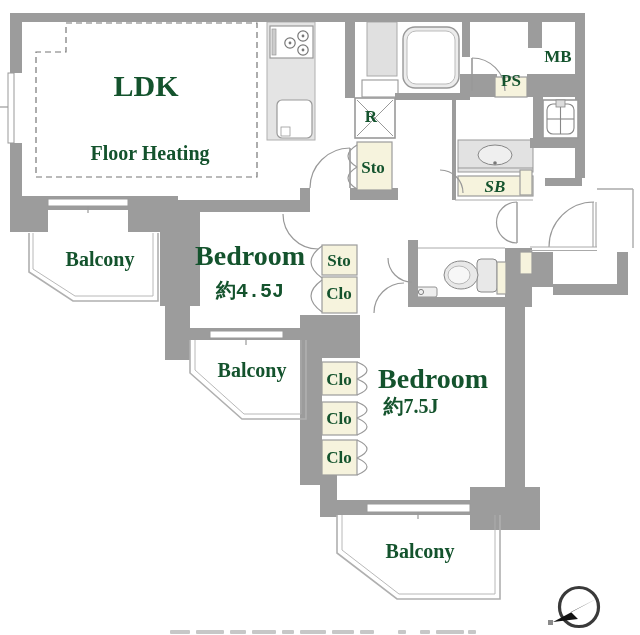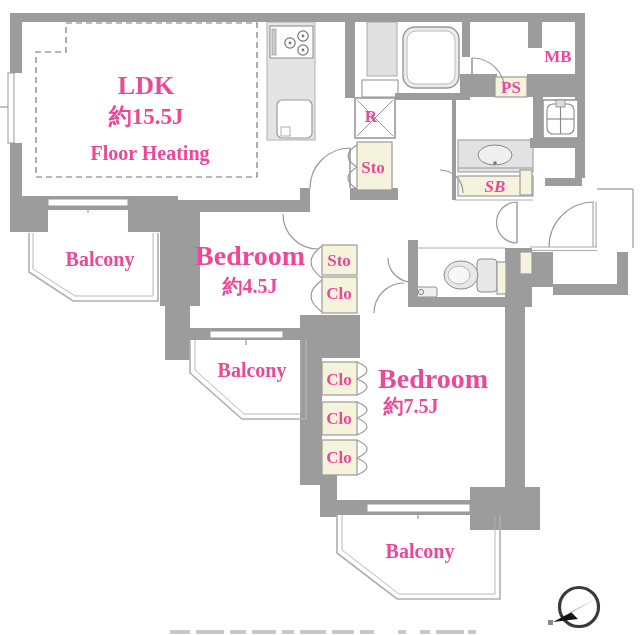--- a/index.html
+++ b/index.html
@@ -3,24 +3,24 @@
 <meta charset="utf-8">
 <style>
   html,body{margin:0;padding:0;background:#ffffff;}
   #stage{
     position:relative;width:640px;height:635px;background:#ffffff;overflow:hidden;
     font-family:"Liberation Serif","DejaVu Serif",serif;
   }
   #plan-svg{position:absolute;left:0;top:0;}
   .lbl{
     position:absolute;transform:translate(-50%,-50%);
-    font-weight:700;color:#ec4899;white-space:nowrap;line-height:1;
+    font-weight:700;color:#14532d;white-space:nowrap;line-height:1;
     font-family:"Liberation Serif","DejaVu Serif",serif;
   }
-  .fs26{font-size:26px;} .fs23{font-size:23px;} .fs21{font-size:28px;}
+  .fs26{font-size:30px;} .fs23{font-size:23px;} .fs21{font-size:28px;}
   .fs20{font-size:20px;} .fs16{font-size:17px;}
 </style>
 </head>
 <body>
 
 <div id="stage">
 
 <svg id="plan-svg" width="640" height="635" viewBox="0 0 640 635">
 
   <g fill="#ffffff">
@@ -225,33 +225,32 @@
     <rect x="332" y="630" width="22" height="4" rx="1"></rect>
     <rect x="360" y="630" width="14" height="4" rx="1"></rect>
     <rect x="398" y="630" width="8" height="4" rx="1"></rect>
     <rect x="420" y="630" width="10" height="4" rx="1"></rect>
     <rect x="436" y="630" width="28" height="4" rx="1"></rect>
     <rect x="468" y="630" width="8" height="4" rx="1"></rect>
   </g>
 </svg>
 
 <div class="lbl fs26" style="left:146px;top:86px;">LDK</div>
-<div class="lbl fs23" style="left:146px;top:116px;">約15.5J</div>
 <div class="lbl fs20" style="left:150px;top:153px;">Floor Heating</div>
 
 <div class="lbl fs16" style="left:558px;top:56px;">MB</div>
-<div class="lbl fs16" style="left:511px;top:87px;">PS</div>
+<div class="lbl fs16" style="left:511px;top:80px;">PS</div>
 <div class="lbl fs16" style="left:371px;top:116px;">R</div>
 <div class="lbl fs16" style="left:373px;top:167px;">Sto</div>
 <div class="lbl fs16" style="left:495px;top:186px;font-style:italic;">SB</div>
 
 <div class="lbl fs20" style="left:100px;top:259px;">Balcony</div>
 
 <div class="lbl fs21" style="left:250px;top:256px;">Bedroom</div>
-<div class="lbl fs20" style="left:250px;top:286px;">約4.5J</div>
+<div class="lbl fs20" style="left:250px;top:292px;font-family:Liberation Mono, monospace;">約4.5J</div>
 
 <div class="lbl fs16" style="left:339px;top:260px;">Sto</div>
 <div class="lbl fs16" style="left:339px;top:293px;">Clo</div>
 
 <div class="lbl fs20" style="left:252px;top:370px;">Balcony</div>
 
 <div class="lbl fs16" style="left:339px;top:379px;">Clo</div>
 <div class="lbl fs16" style="left:339px;top:418px;">Clo</div>
 <div class="lbl fs16" style="left:339px;top:457px;">Clo</div>
 

